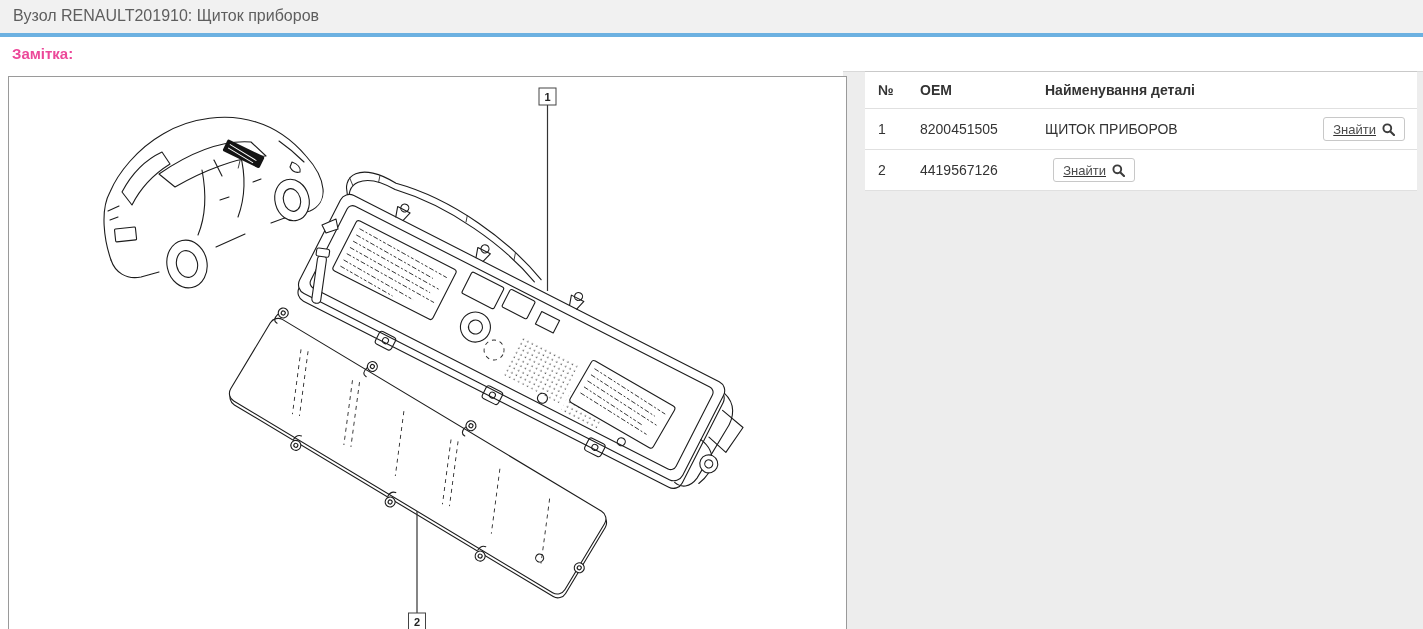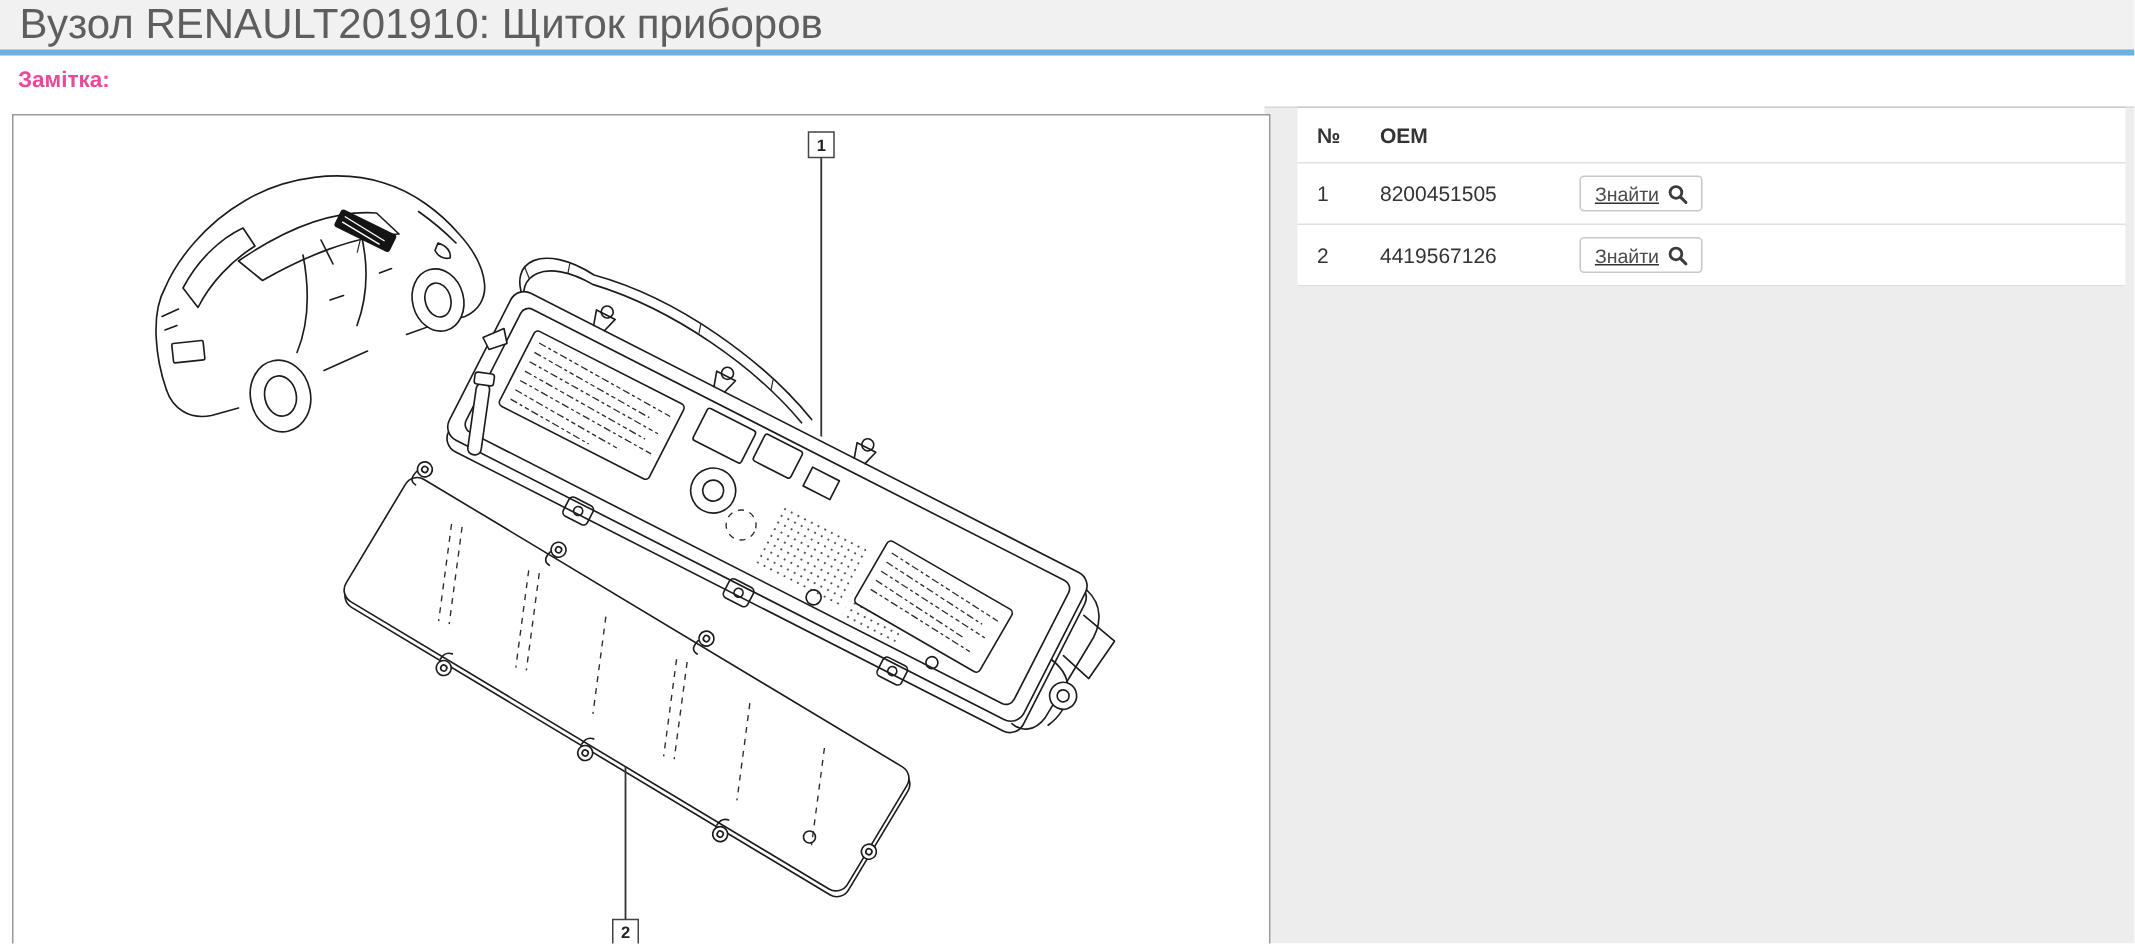--- a/index.html
+++ b/index.html
@@ -7,21 +7,21 @@
     width:1423px;height:629px;overflow:hidden;position:relative;
     background:#ffffff;font-family:"Liberation Sans",sans-serif;
   }
   
   .topbar{
     position:absolute;left:0;top:0;width:1423px;height:37px;
     background:#f1f1f1;border-bottom:4px solid #6cb1e1;box-sizing:border-box;
   }
   .topbar .title{
     display:block;padding-left:13px;line-height:32px;
-    font-size:28px;color:#5e5e5e;white-space:nowrap;
+    font-size:16px;color:#5e5e5e;white-space:nowrap;
   }
   
   .note{
     position:absolute;left:12px;top:45px;
     font-size:15px;font-weight:bold;color:#ec4899;
   }
   
   .right-bg{
     position:absolute;left:843px;top:71px;width:580px;height:558px;
     background:#ededed;border-top:1px solid #d9d9d9;box-sizing:border-box;
@@ -240,26 +240,28 @@
       <rect class="callout-box" x="399.5" y="536" width="17" height="17"></rect>
       <text class="callout-txt" x="408" y="548.5" text-anchor="middle">2</text>
     </g>
   </svg>
 </div>
 
 <div class="parts-table">
   <div class="t-header">
     <div class="c-num">№</div>
     <div class="c-oem">OEM</div>
+    <div class="c-name">Найменування деталі</div>
     <div class="c-act"></div>
   </div>
 
   <div class="t-row">
     <div class="c-num">1</div>
     <div class="c-oem">8200451505</div>
+    <div class="c-name">ЩИТОК ПРИБОРОВ</div>
     <div class="c-act">
       <button class="find-btn">
         <span>Знайти</span>
         <svg width="13" height="13" viewBox="0 0 13 13">
           <circle cx="5.3" cy="5.3" r="3.9" fill="none" stroke="#3c3c3c" stroke-width="1.9"></circle>
           <line x1="8.4" y1="8.4" x2="12" y2="12" stroke="#3c3c3c" stroke-width="2.1" stroke-linecap="round"></line>
         </svg>
       </button>
     </div>
   </div>

